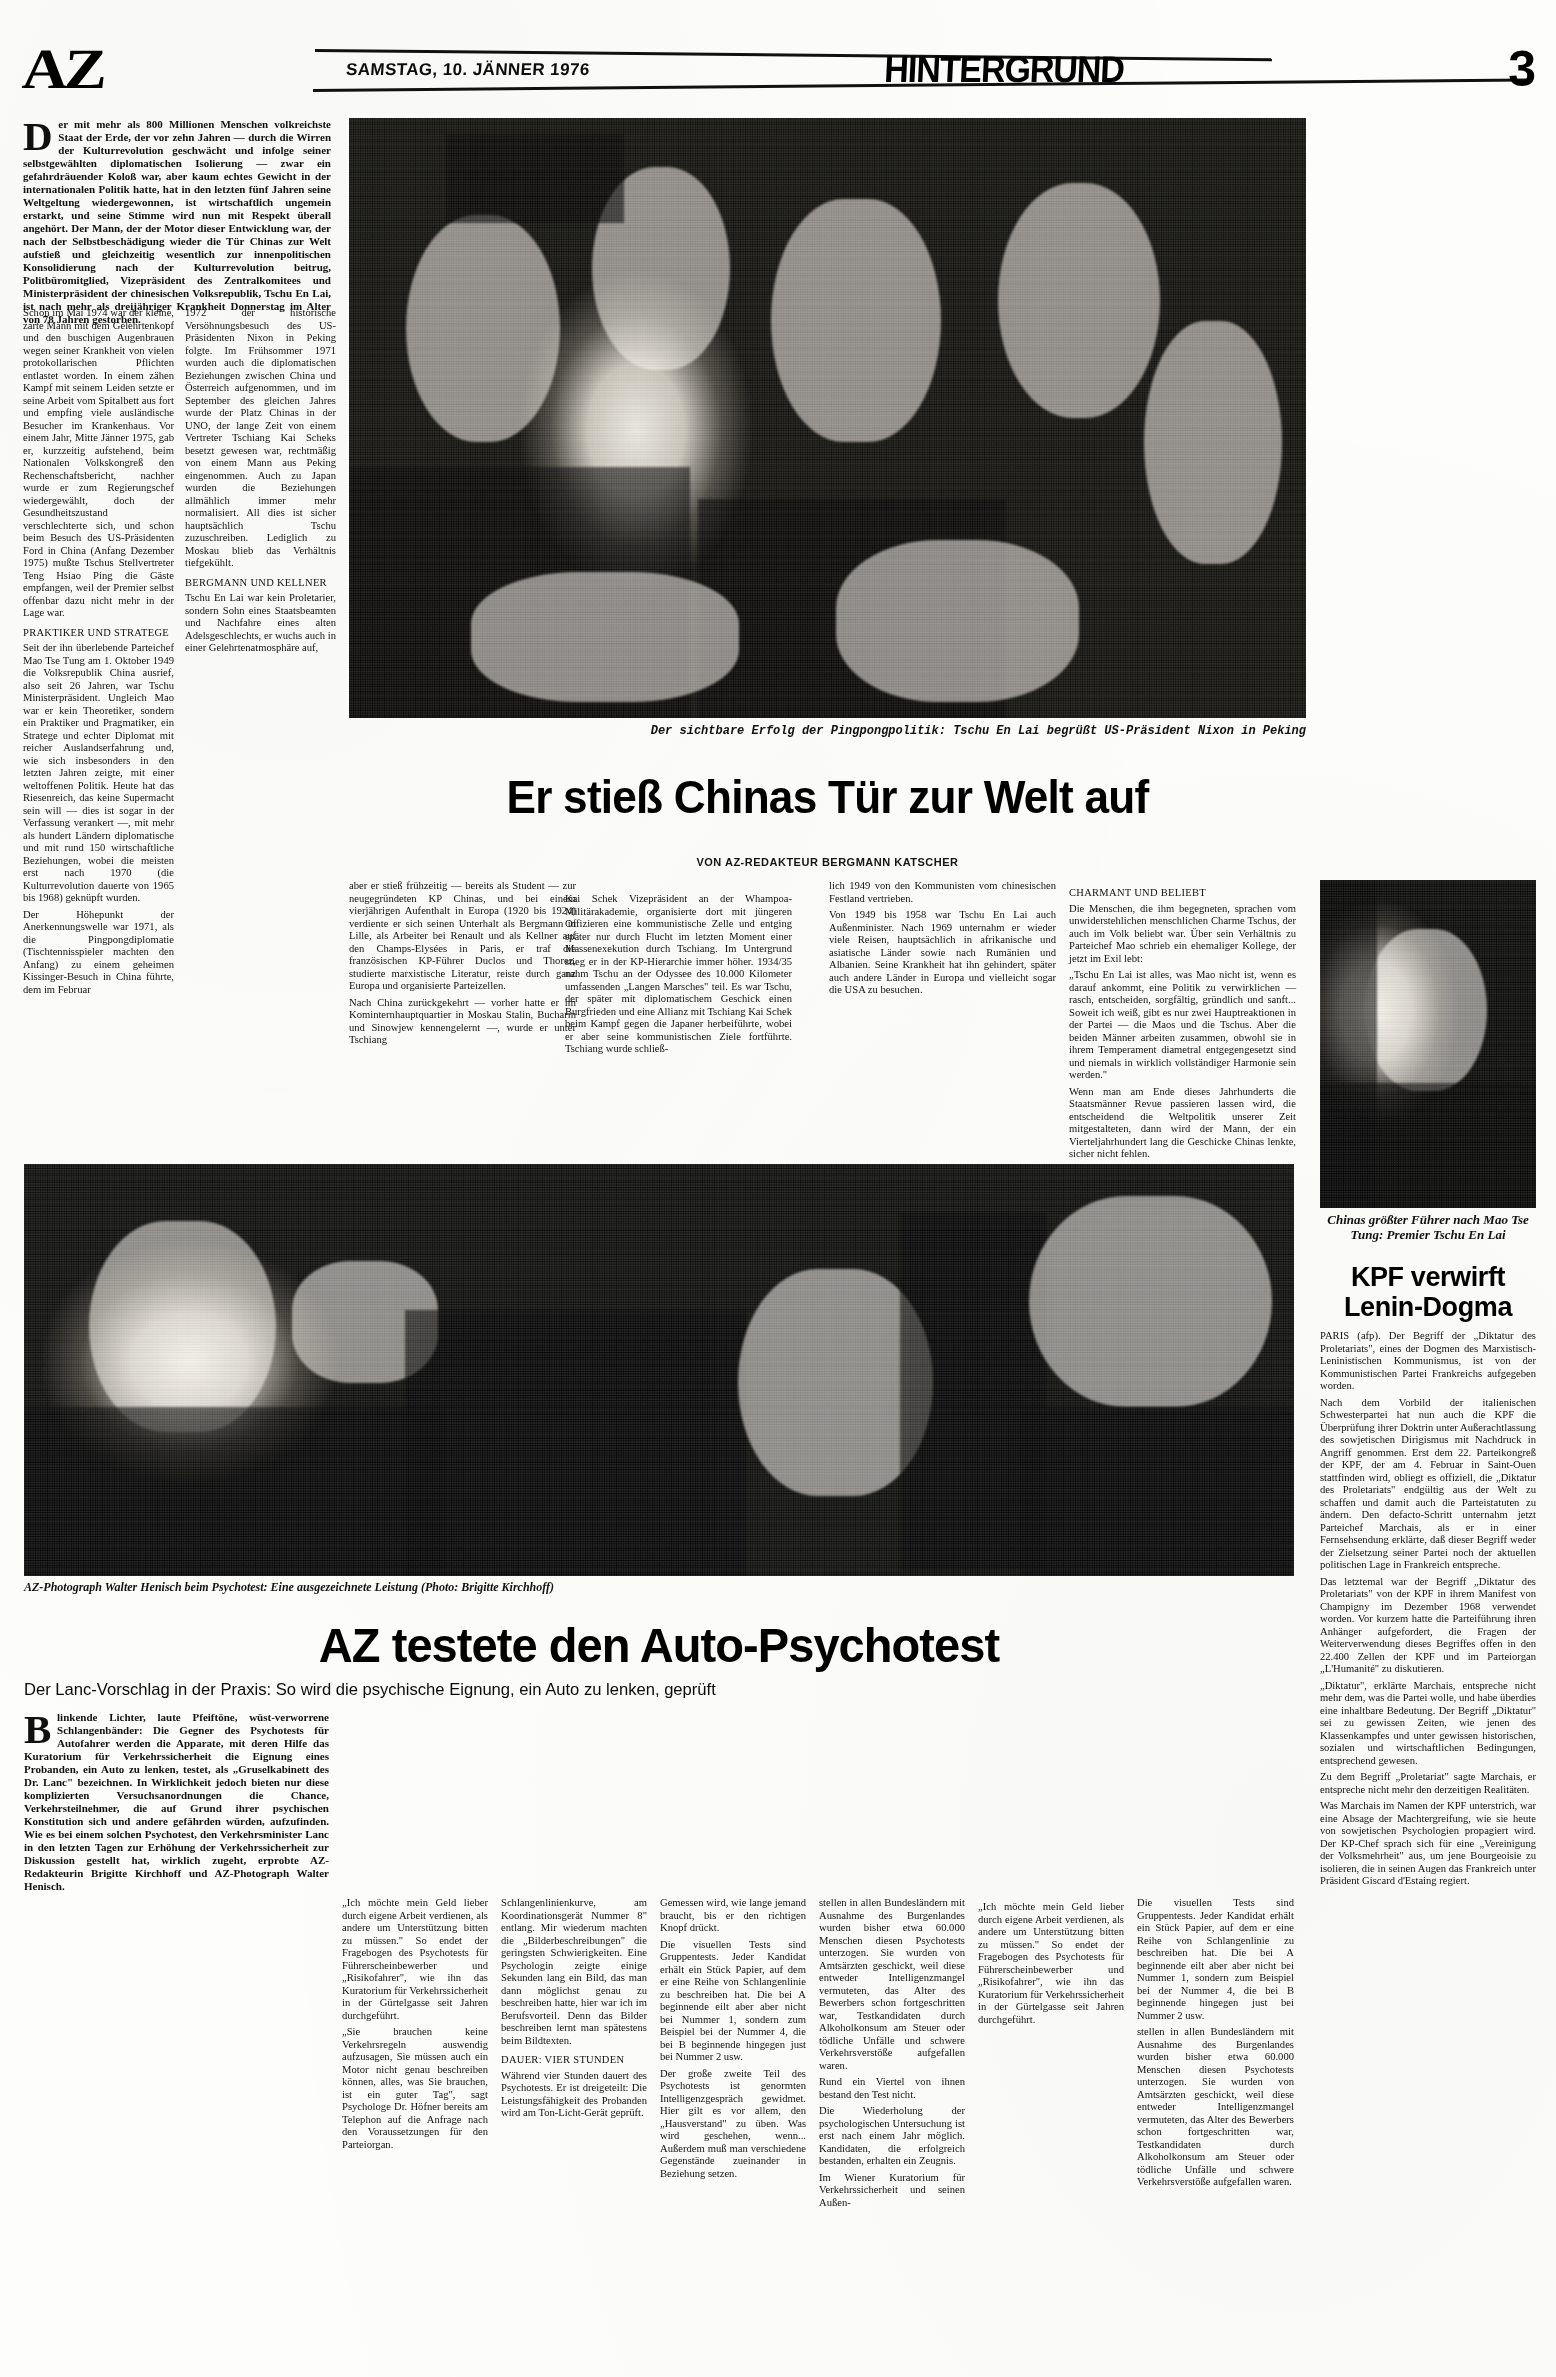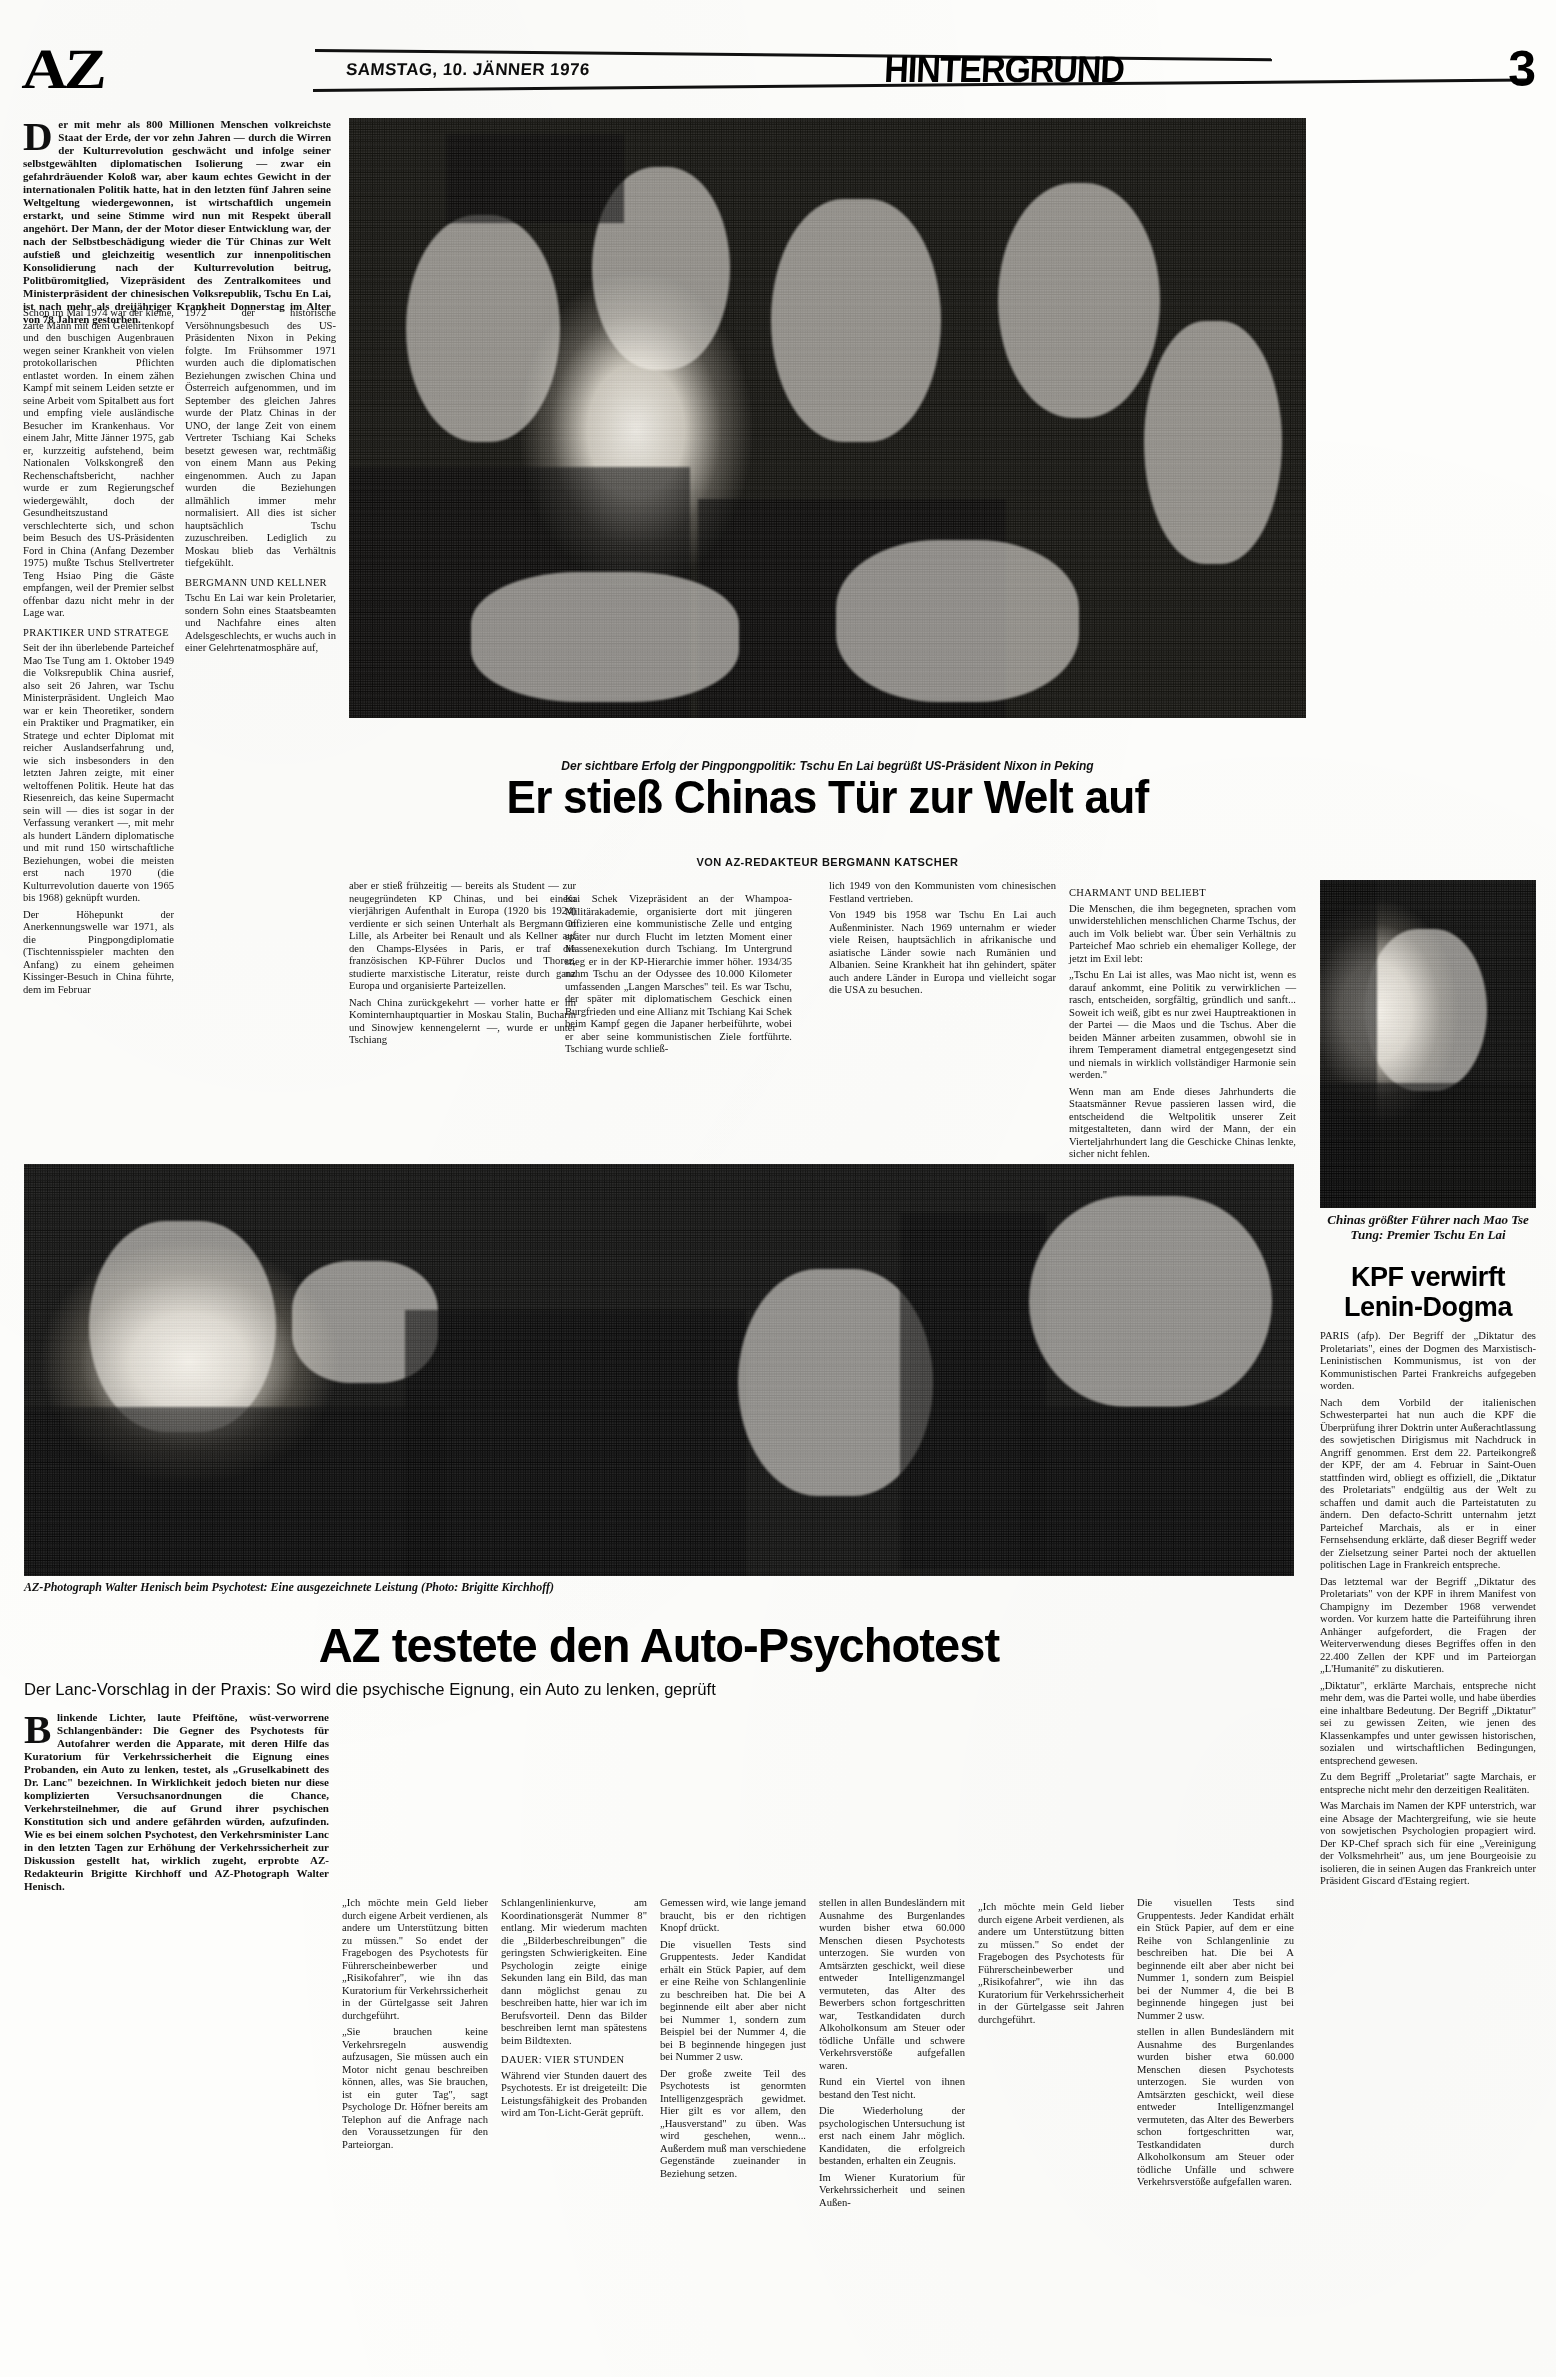--- a/index.html
+++ b/index.html
@@ -148,27 +148,26 @@
     position: absolute;
     left: 349px; top: 118px;
     width: 957px; height: 600px;
     overflow: hidden;
     background: #1b1b1b;
   }
   .b1-caption {
     position: absolute;
     left: 349px; top: 724px;
     width: 957px;
-    font-family: Liberation Sans, sans-serif;
+    font-family: Liberation Mono, monospace;
     font-style: italic;
     font-weight: bold;
     font-size: 12px;
-    text-align: center;
+    text-align: right;
     color: #111;
-    margin-top: 35px;
   }
 
   
   .hl-main {
     position: absolute;
     left: 349px; top: 774px;
     width: 957px;
     text-align: center;
     font-family: "Liberation Sans", sans-serif;
     font-weight: bold;

